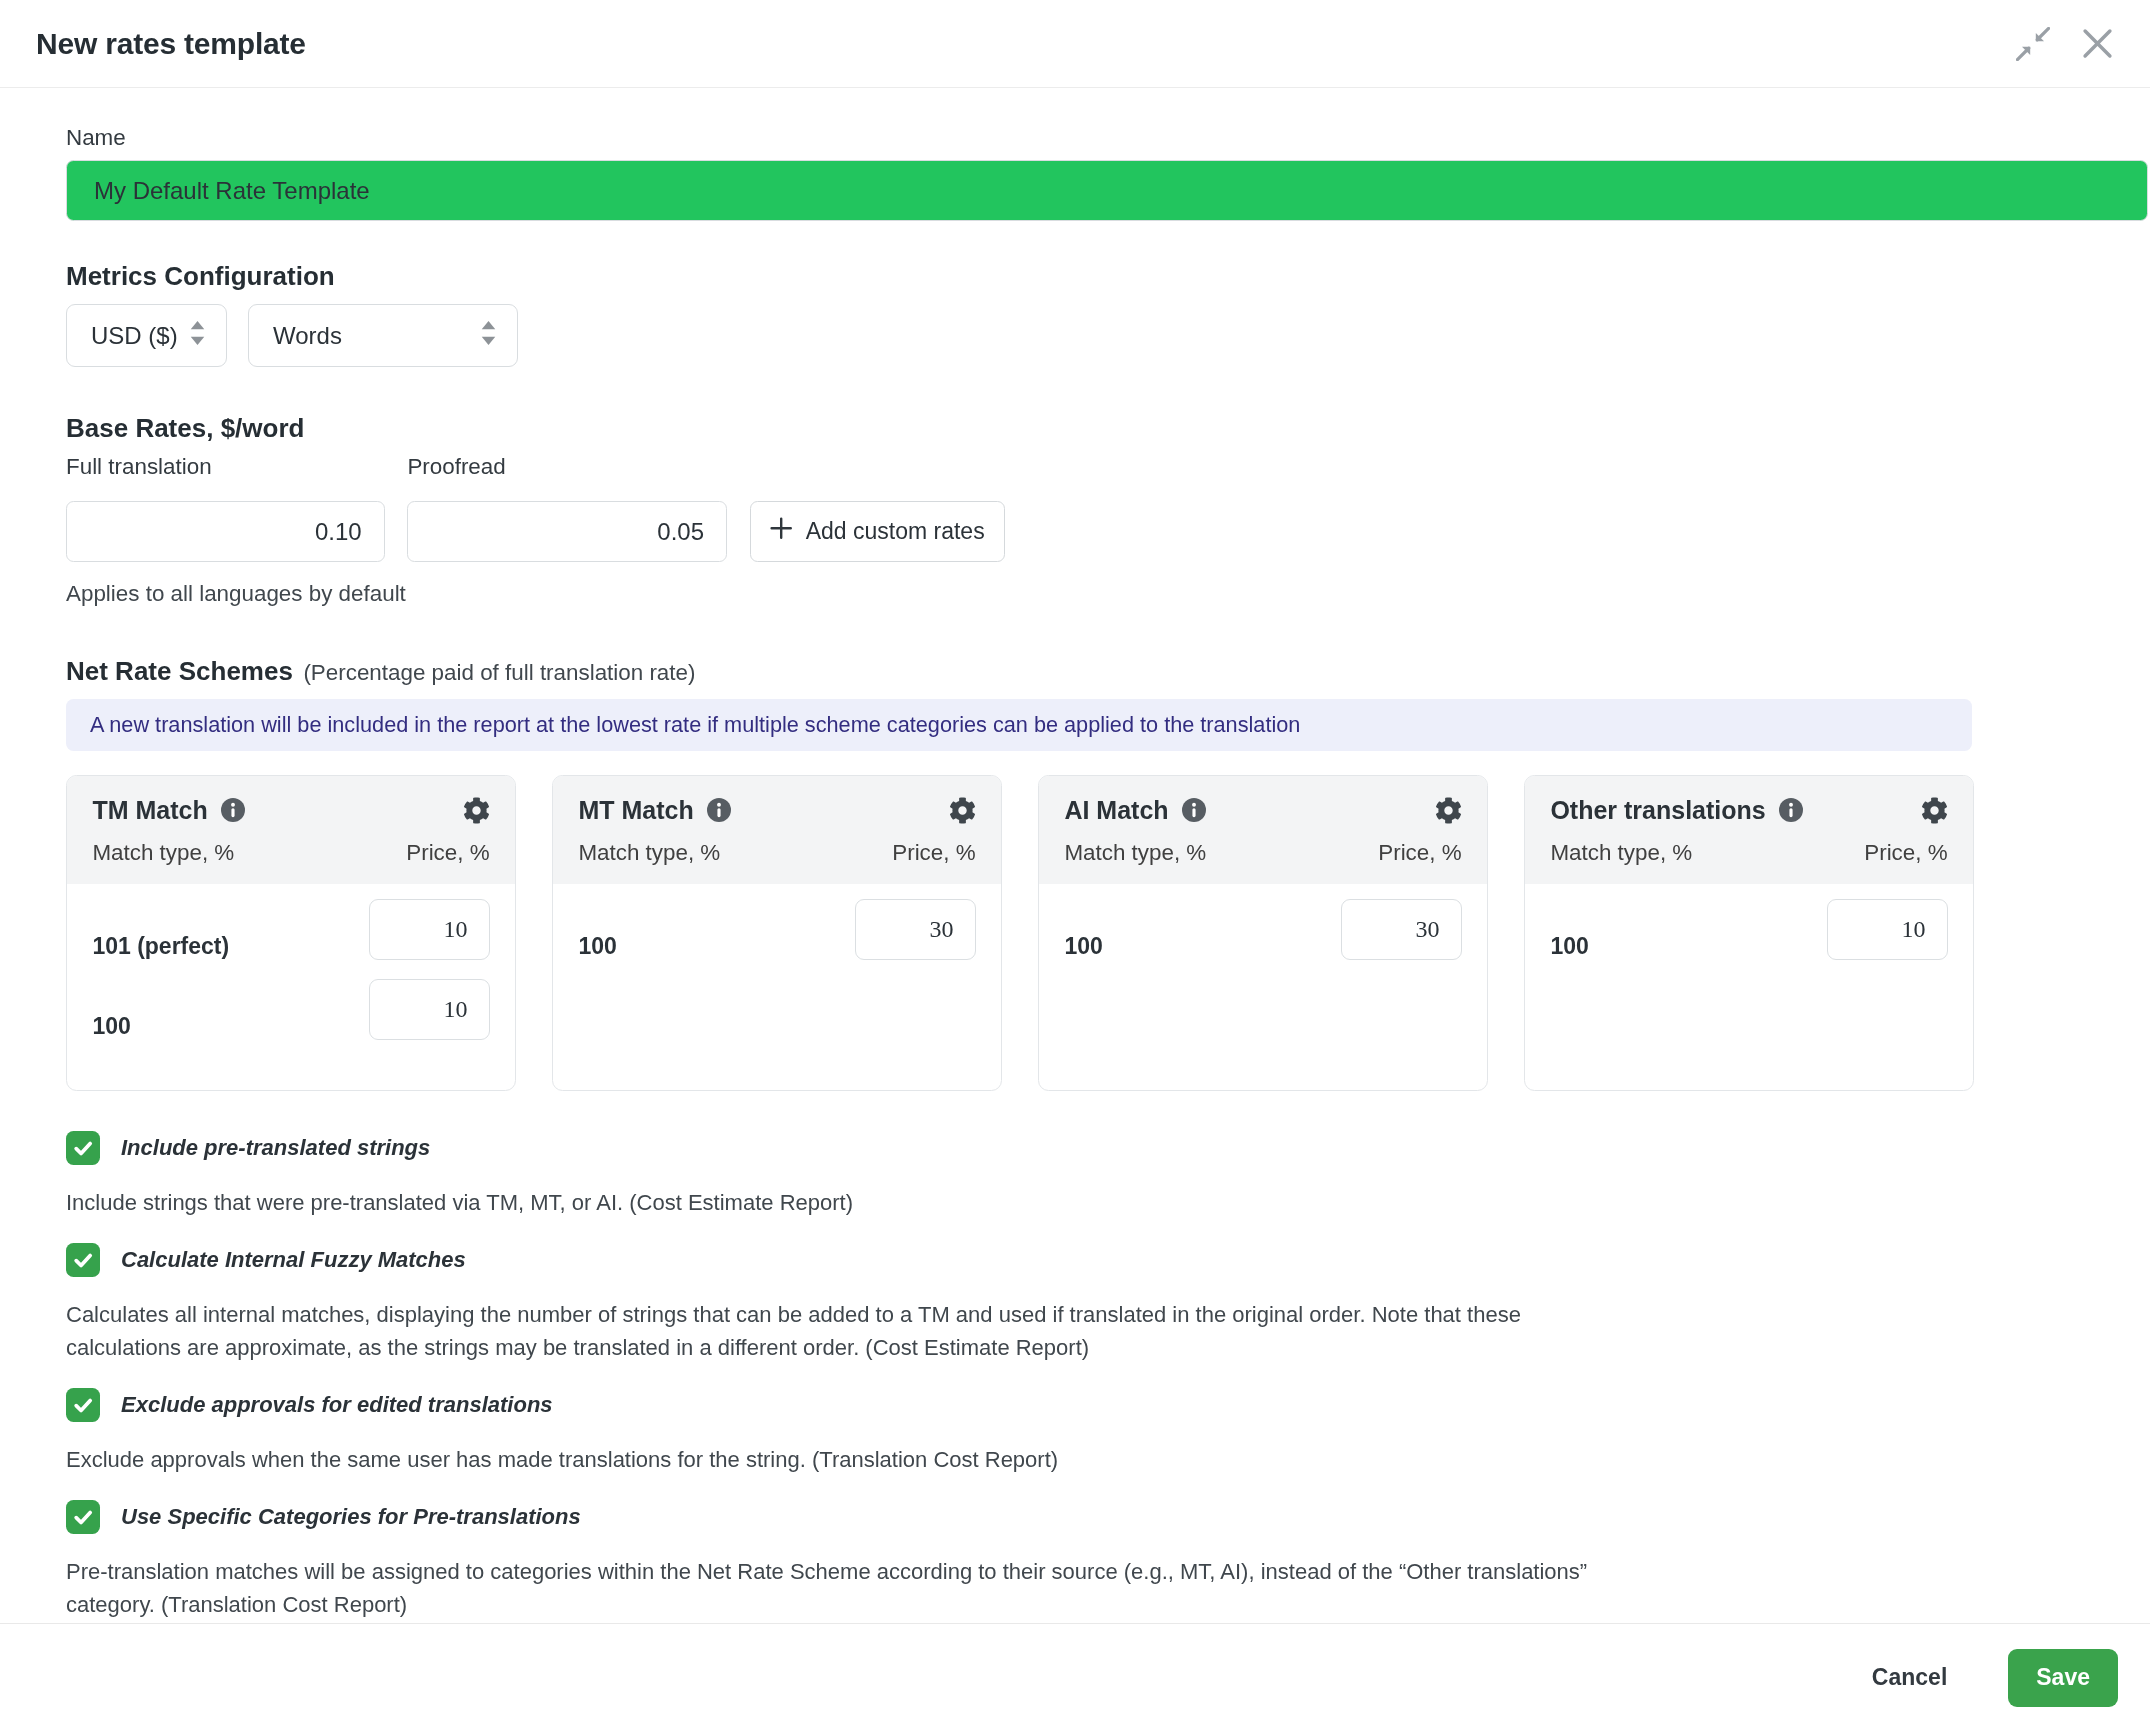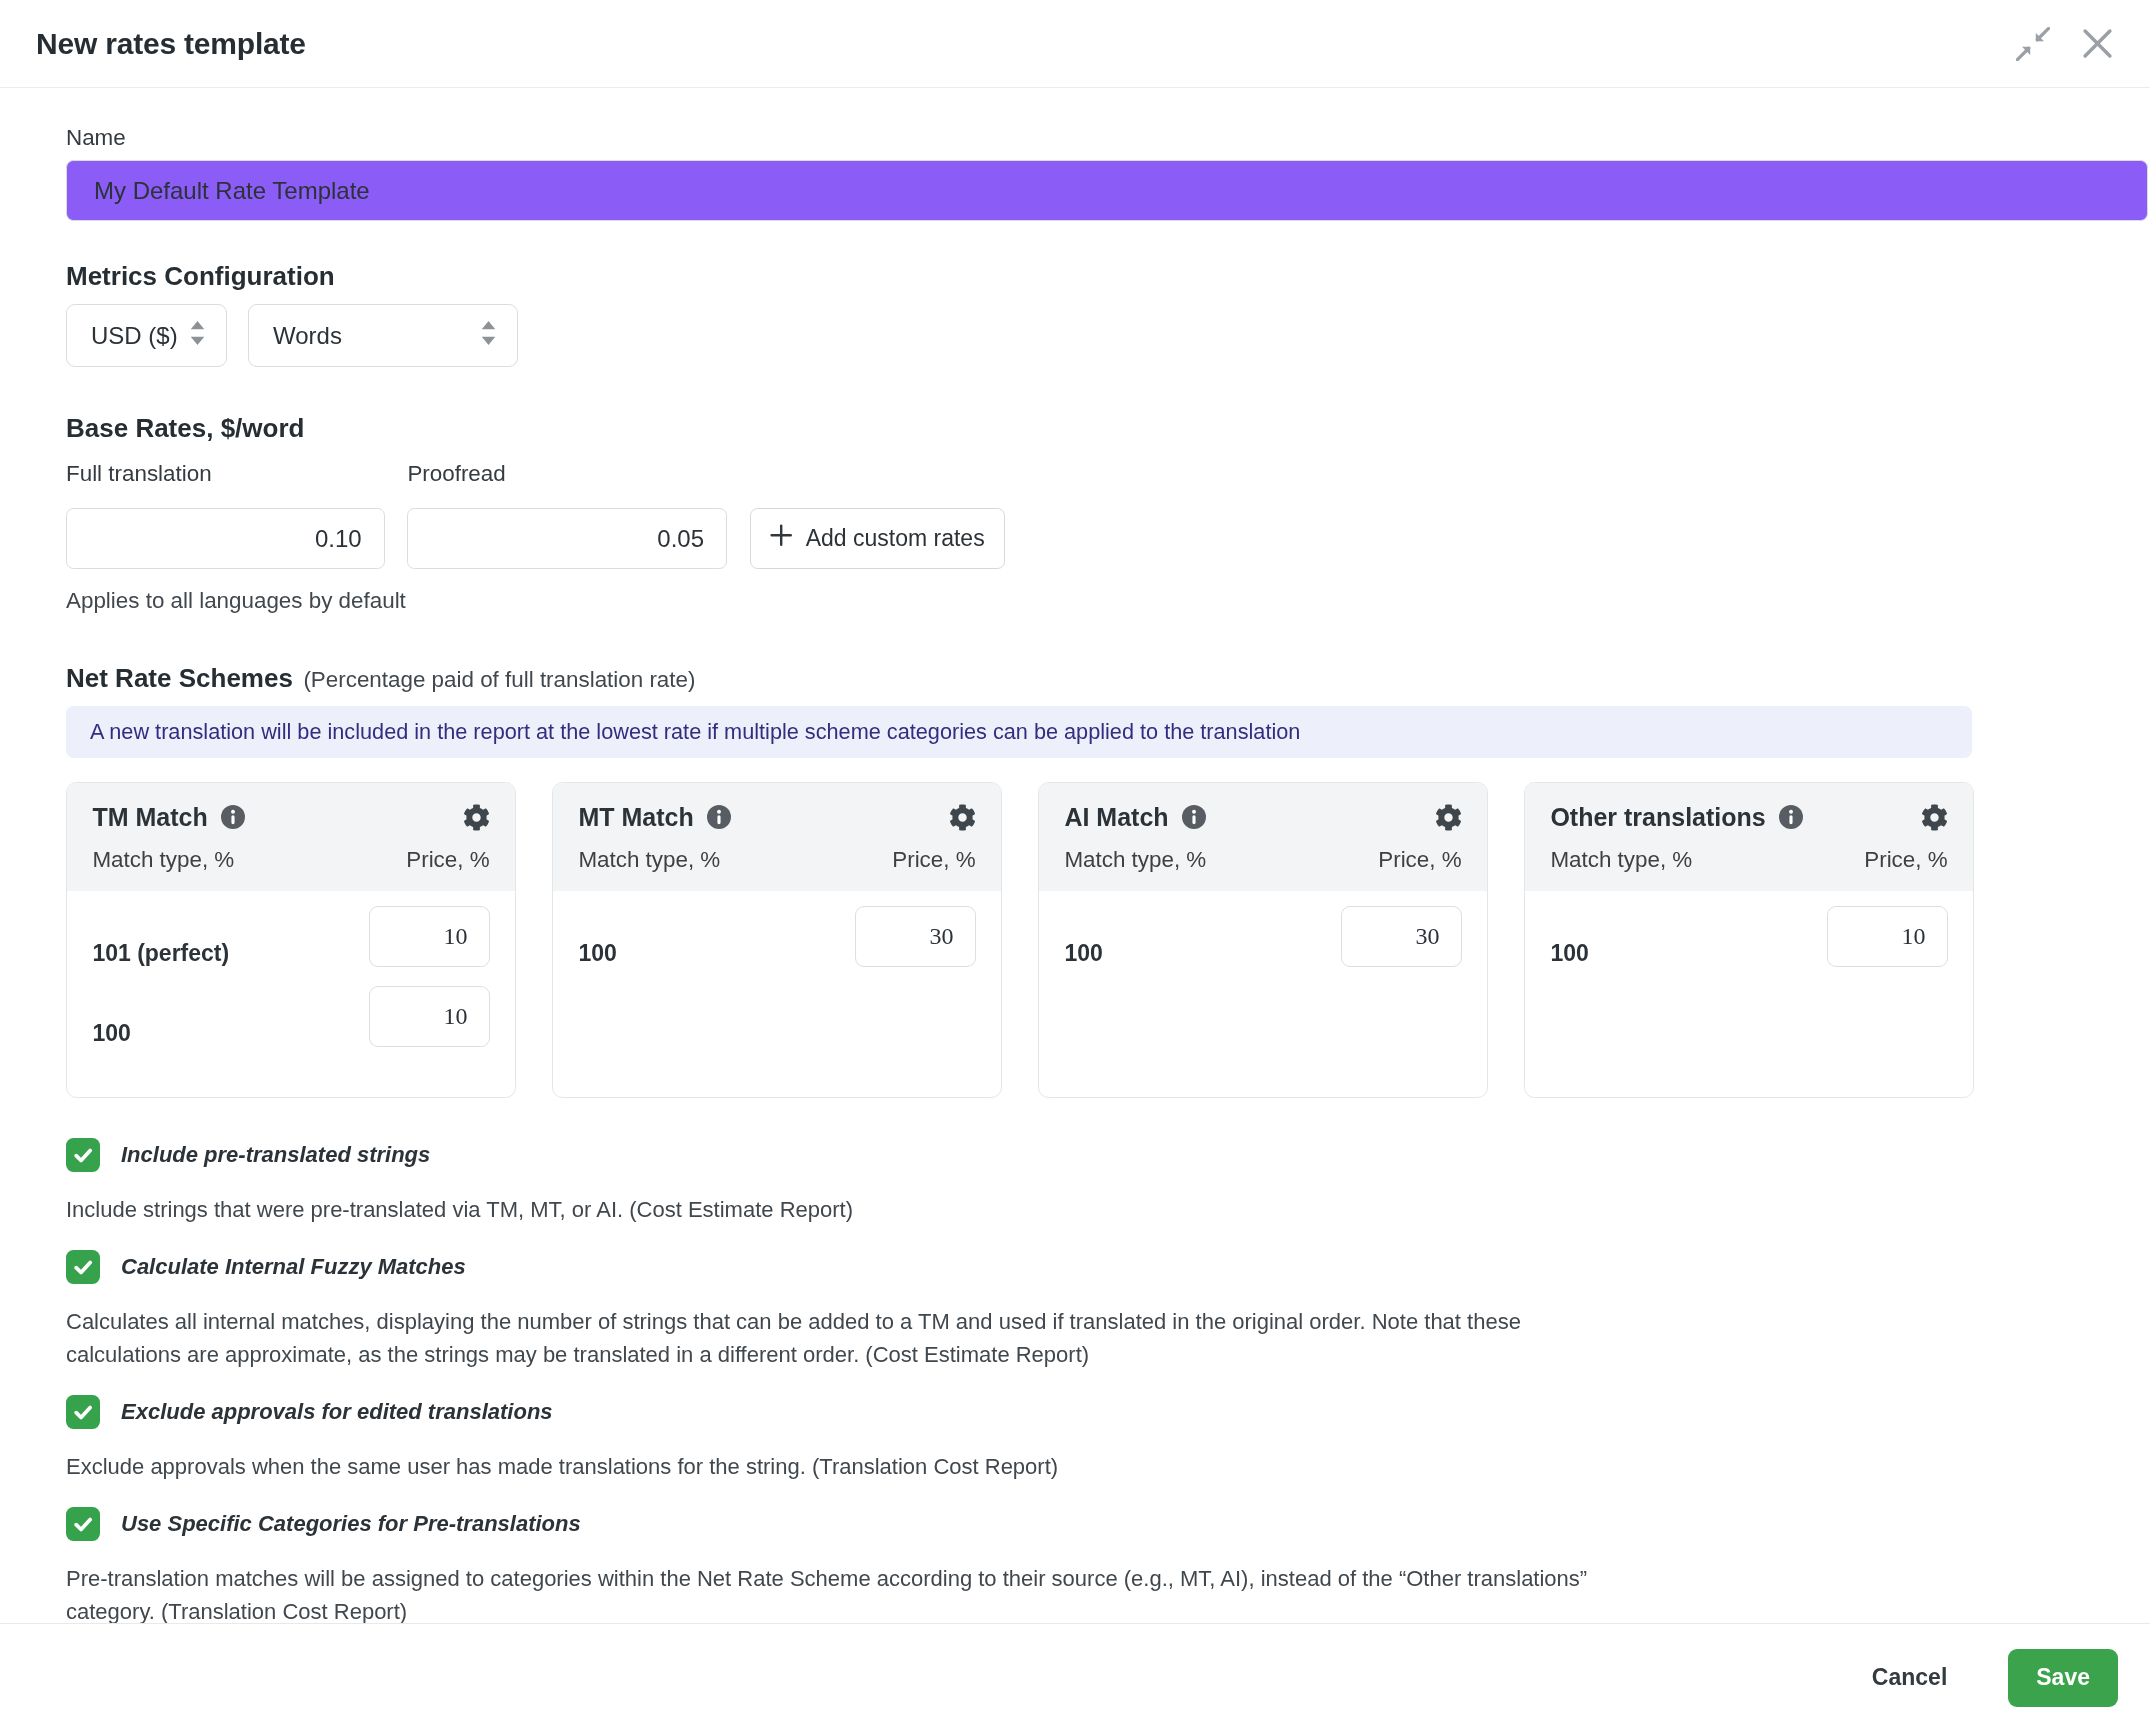--- a/index.html
+++ b/index.html
@@ -27,37 +27,37 @@
   .dlg-main { flex: 1 1 auto; padding: 0 66px; overflow: hidden; }
 
   .field-label { margin-top: 37px; font-size: 22.4px; color: #343b41; }
   .name-input {
     display: block; margin-top: 9px;
     width: calc(100% + 63px);
     height: 61px;
     border: 1.5px solid #d9dde0; border-radius: 7.5px;
     padding: 0 27px; font-size: 24px; color: #2b3238;
     font-family: "Liberation Sans", sans-serif;
-    outline: none; background: #8b5cf6;
+    outline: none; background: #22c55e;
   }
 
   .section-heading { margin-top: 40px; font-size: 26px; font-weight: 700; color: #262e34; }
 
   .selects-row { margin-top: 12px; display: flex; gap: 21px; }
   .select {
     height: 63px; border: 1.5px solid #d9dde0; border-radius: 9px;
     display: flex; align-items: center; justify-content: space-between;
     padding: 0 21px 0 24px; font-size: 24px; color: #2b3238;
     background: #fff; cursor: pointer;
   }
   .select.currency { width: 161px; }
   .select.unit { width: 270px; }
 
   .base-heading { margin-top: 46px; }
-  .base-labels { margin-top: 17px; display: flex; gap: 22.4px; font-size: 22.4px; color: #343b41; }
+  .base-labels { margin-top: 10px; display: flex; gap: 22.4px; font-size: 22.4px; color: #343b41; }
   .base-labels .col1 { width: 319px; }
   .base-labels .col2 { width: 320px; }
   .base-inputs { margin-top: 21px; display: flex; gap: 22.4px; align-items: stretch; }
   .rate-input {
     height: 61px; border: 1.5px solid #d9dde0; border-radius: 7.5px;
     text-align: right; padding: 0 22.4px; font-size: 24px; color: #2b3238;
     font-family: "Liberation Sans", sans-serif; outline: none; background: #fff;
   }
   .rate-input.full { width: 319px; }
   .rate-input.proof { width: 320px; }

